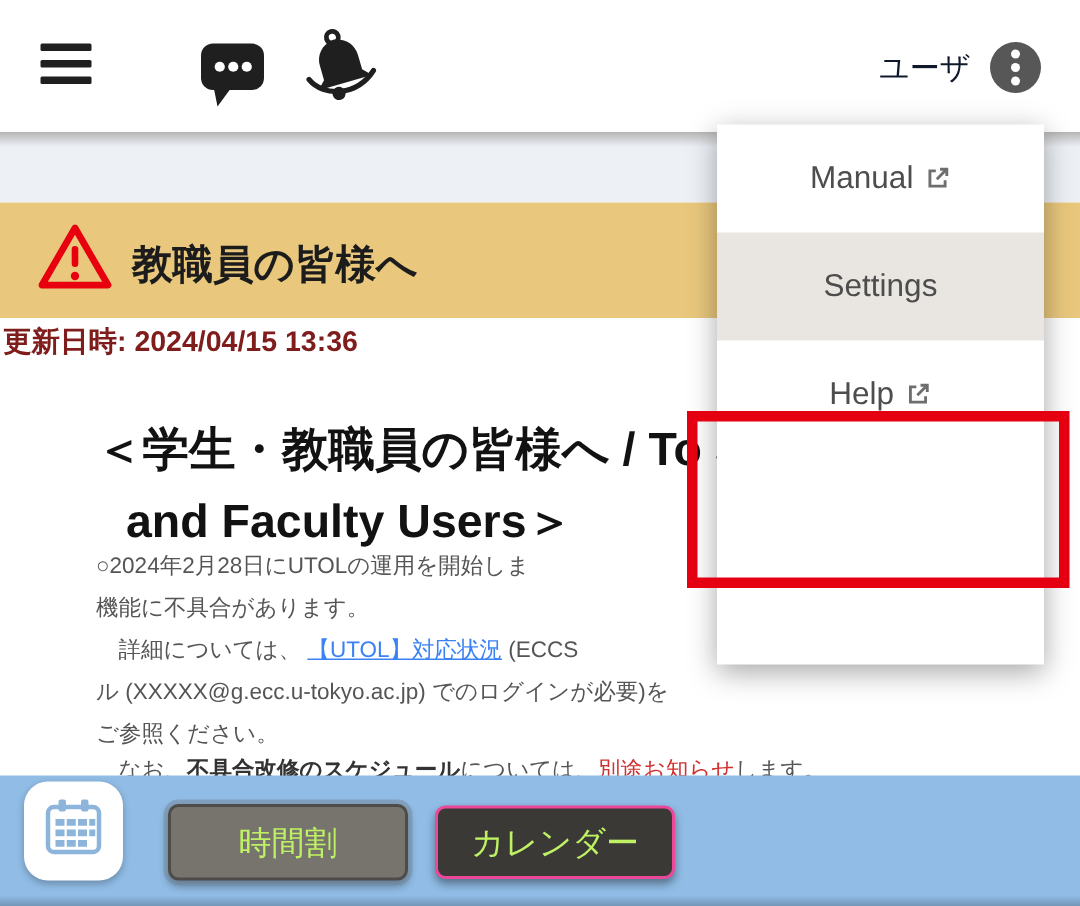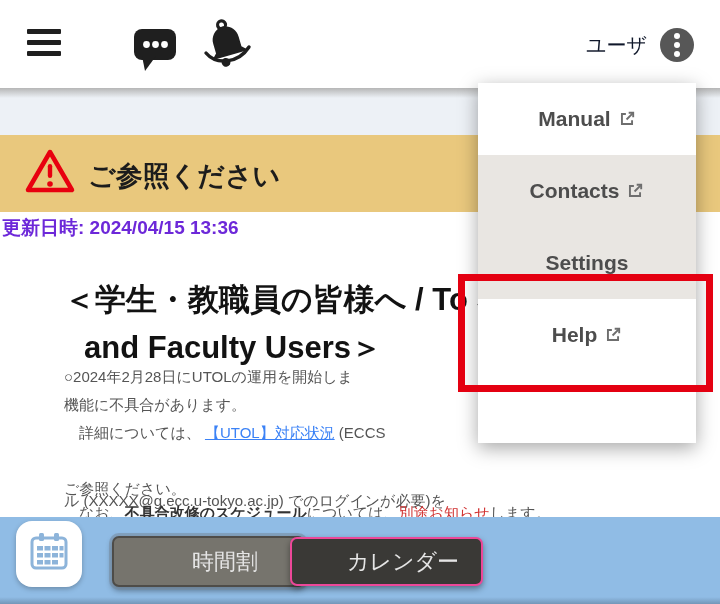--- a/index.html
+++ b/index.html
@@ -22,52 +22,52 @@
   .kebab{left:660px;top:28px;width:34px;height:34px;border-radius:50%;
     background:#575757;display:flex;flex-direction:column;align-items:center;
     justify-content:center;gap:3px;z-index:4;}
   .kebab i{width:6px;height:6px;border-radius:50%;background:#ffffff;}
 
   
   .subband{left:0;top:88px;width:720px;height:47px;background:#edf1f6;z-index:1;}
   .notice-banner{left:0;top:135px;width:720px;height:77px;background:#e9c87d;z-index:2;}
   .warning-svg{left:24px;top:146px;z-index:3;}
   .banner-title{left:88px;top:158px;font-size:27px;font-weight:bold;color:#1c1c1c;z-index:3;}
-  .updated{left:2px;top:215px;font-size:19px;font-weight:bold;color:#6d28d9;z-index:2;}
+  .updated{left:2px;top:215px;font-size:19px;font-weight:bold;color:#7f1d1d;z-index:2;}
 
   
   .h-line{left:64px;font-size:31px;font-weight:bold;color:#121212;
     white-space:nowrap;z-index:2;}
   .p-line{left:64px;font-size:15px;color:#555555;white-space:nowrap;z-index:2;}
   .p-link{color:#3b82f6;text-decoration:underline;cursor:pointer;}
   .p-bold{font-weight:bold;color:#333;}
   .p-red{color:#d03030;text-decoration:underline;cursor:pointer;}
 
   
   .dropdown{left:478px;top:83px;width:218px;height:360px;background:#ffffff;
     box-shadow:0 5px 18px rgba(0,0,0,.35);z-index:20;}
   .menu-item{height:72px;display:flex;align-items:center;justify-content:center;
-    gap:7px;font-size:21px;font-weight:bold;color:#4d4d4d;cursor:pointer;}
+    gap:7px;font-size:21px;font-weight:normal;color:#4d4d4d;cursor:pointer;}
   .menu-item.hl{background:#e9e6e2;}
   .ext{display:inline-flex;}
 
   
   .red-rect{left:458px;top:274px;width:241px;height:104px;
     border:7px solid #e40011;z-index:30;pointer-events:none;}
 
   
   .bottom-bar{left:0;top:517px;width:720px;height:87px;background:#90bce5;z-index:10;}
   .bottom-bar::after{content:"";position:absolute;left:0;bottom:0;width:100%;height:7px;
     background:linear-gradient(rgba(0,0,0,0),rgba(60,80,100,.35));}
   .cal-tile{left:16px;top:521px;width:66px;height:66px;background:#ffffff;
     border-radius:16px;display:flex;align-items:center;justify-content:center;
     box-shadow:0 2px 5px rgba(0,0,0,.25);z-index:11;cursor:pointer;}
   .bar-btn{z-index:11;border-radius:7px;display:flex;align-items:center;
-    justify-content:center;color:#e5e5e5;font-size:22px;cursor:pointer;
-    font-family:"Liberation Sans","DejaVu Sans",sans-serif;padding-left:33px;}
+    justify-content:center;color:#bef264;font-size:22px;cursor:pointer;
+    font-family:"Liberation Sans","DejaVu Sans",sans-serif;}
   .btn-timetable{left:112px;top:536px;width:156px;height:47px;background:#76746d;
     border:2px solid #4e4c48;box-shadow:0 0 0 3px rgba(120,140,160,.55),0 3px 6px rgba(0,0,0,.45);}
   .btn-calendar{left:290px;top:537px;width:156px;height:45px;background:#3a3936;
     border:2px solid #ec4899;box-shadow:0 3px 6px rgba(0,0,0,.4);}
 </style>
 </head>
 <body>
 
 <div class="abs header"></div>
 <div class="abs header-shadow"></div>
@@ -109,47 +109,37 @@
 <div class="abs subband"></div>
 <div class="abs notice-banner"></div>
 
 <div class="abs warning-svg">
   <svg width="52" height="50" viewBox="0 0 52 50">
     <path d="M26 6 L48 44 L4 44 Z" fill="none" stroke="#e8000f" stroke-width="4.5" stroke-linejoin="round"></path>
     <rect x="23.8" y="18" width="4.4" height="14" rx="2.2" fill="#e8000f"></rect>
     <circle cx="26" cy="38" r="2.8" fill="#e8000f"></circle>
   </svg>
 </div>
-<div class="abs banner-title">ご参照ください</div>
+<div class="abs banner-title">教職員の皆様へ</div>
 
 <div class="abs updated">更新日時: 2024/04/15 13:36</div>
 
 <div class="abs h-line" style="top:279px;">＜学生・教職員の皆様へ / To S</div>
 <div class="abs h-line" style="top:327px;margin-left:20px;">and Faculty Users＞</div>
 
 <div class="abs p-line" style="top:368px;">○2024年2月28日にUTOLの運用を開始しま</div>
 <div class="abs p-line" style="top:396px;">機能に不具合があります。</div>
 <div class="abs p-line" style="top:424px;"><span>　詳細については、 </span><span class="p-link">【UTOL】対応状況</span><span> (ECCS</span></div>
-<div class="abs p-line" style="top:452px;margin-top:40px;">ル (XXXXX@g.ecc.u-tokyo.ac.jp) でのログインが必要)を</div>
+<div class="abs p-line" style="top:452px;">ル (XXXXX@g.ecc.u-tokyo.ac.jp) でのログインが必要)を</div>
 <div class="abs p-line" style="top:480px;">ご参照ください。</div>
 <div class="abs p-line" style="top:504px;"><span>　なお、</span><span class="p-bold">不具合改修のスケジュール</span><span>については、</span><span class="p-red">別途お知らせ</span><span>します。</span></div>
 
 <div class="abs dropdown">
   <div class="menu-item">
     <span>Manual</span>
-    <span class="ext">
-      <svg width="18" height="18" viewBox="0 0 16 16" fill="none" stroke="#6e6e6e" stroke-width="1.7">
-        <path d="M7 3.5 H3.5 v9 h9 V9"></path>
-          <path d="M9.5 2.5 h4 v4"></path>
-          <path d="M13 3 L7.6 8.4"></path>
-      </svg>
-    </span>
-  </div>
-  <div class="menu-item hl">
-    <span>Contacts</span>
     <span class="ext">
       <svg width="18" height="18" viewBox="0 0 16 16" fill="none" stroke="#6e6e6e" stroke-width="1.7">
         <path d="M7 3.5 H3.5 v9 h9 V9"></path>
           <path d="M9.5 2.5 h4 v4"></path>
           <path d="M13 3 L7.6 8.4"></path>
       </svg>
     </span>
   </div>
   <div class="menu-item hl">
     <span>Settings</span>

